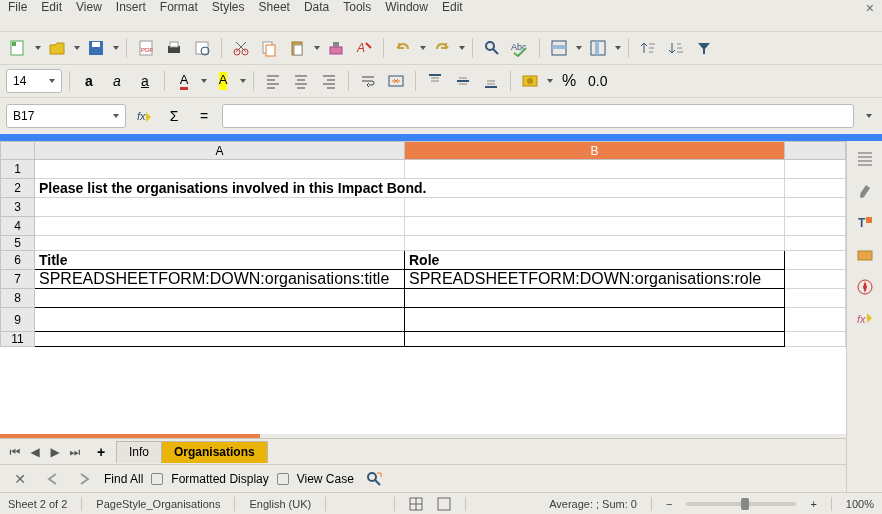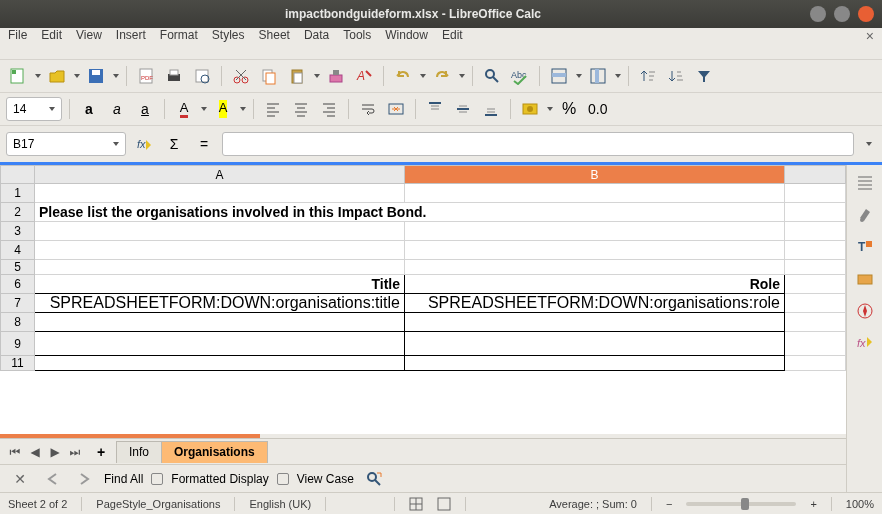--- a/index.html
+++ b/index.html
@@ -17,21 +17,21 @@
 
   
   .toolbar { background:#eceae5; padding: 4px 6px; display:flex; align-items:center; gap:4px; border-bottom:1px solid #d6d3cd; flex-wrap:nowrap; }
   .tb-btn { width:24px; height:24px; display:flex; align-items:center; justify-content:center; border-radius:3px; }
   .tb-sep { width:1px; height:20px; background:#c8c5be; margin:0 3px;}
   .dropdown-arrow { width:0; height:0; border-left:3px solid transparent; border-right:3px solid transparent; border-top:4px solid #555; margin-left:1px;}
   .combo { height:24px; background:#fff; border:1px solid #bbb; border-radius:3px; display:flex; align-items:center; padding:0 6px; font-size:12px; gap:6px;}
   .combo .dropdown-arrow{margin-left:auto;}
 
   
-  .formulabar { background:#eceae5; padding: 6px; display:flex; align-items:center; gap:6px; border-bottom:3px solid #3b82f6;}
+  .formulabar { background:#eceae5; padding: 6px; display:flex; align-items:center; gap:6px; border-bottom:7px solid #3b82f6;}
   .cellref { width:120px; height:24px; background:#fff; border:1px solid #bbb; border-radius:3px; padding:0 6px; display:flex; align-items:center; font-size:12px;}
   .cellref .dropdown-arrow{margin-left:auto;}
   .formula-input { flex:1; height:24px; background:#fff; border:1px solid #bbb; border-radius:3px; padding:0 6px;}
   .fbar-expand { width:16px; height:24px; display:flex; align-items:center; justify-content:center;}
   
 
   .main-stack { display:flex; flex-direction:column; height:514px; }
 
   .content-row { display:flex; flex:1; min-height:0; }
   .grid-wrap { flex:1; display:flex; flex-direction:column; min-width:0; position:relative;}
@@ -41,33 +41,33 @@
   
   .sheet { flex:1; overflow:hidden; background:#fff; position:relative; }
   table.grid { border-collapse:collapse; width:100%; table-layout:fixed; }
   .colhead th { background:#e8e8e8; border:1px solid #c4c4c4; height:18px; font-weight:normal; font-size:12px; text-align:center;}
   .colhead th.selected-col { background:#ec7f49; color:#fff; }
   .corner { width:34px; background:#e8e8e8; border:1px solid #c4c4c4;}
   .rowhead { width:34px; background:#e8e8e8; border:1px solid #c4c4c4; text-align:center; font-size:12px; height:19px;}
   .rowhead.r5, .rowhead.r11 { height:14px; }
   .cell { border:1px solid #d4d4d4; padding:0 4px; height:19px; font-size:16px; white-space:nowrap; overflow:hidden; vertical-align:middle;}
   .bold { font-weight:bold; font-size:14px;}
-  .tabled { border:1px solid #000 !important;text-align:right; }
+  .tabled { border:1px solid #000 !important; }
   .col-A { width:370px;} .col-B { width:380px;}
 
   
   .tabhilite { height:4px; background:#ec7f49; width:260px;}
   .tabhilite-wrap { background:#eceae5; }
 
   
   .sheettabs { height:26px; background:#eceae5; display:flex; align-items:center; border-top:1px solid #cac7bf; padding-left:6px; }
   .navbtn { width:18px; height:18px; display:flex; align-items:center; justify-content:center; color:#555; margin-right:2px;}
   .addtab { width:18px; font-weight:bold; font-size:14px; text-align:center; margin:0 6px;}
   .stab { padding:3px 12px 4px; border:1px solid #bcb9b1; border-bottom:none; background:#e6e4dd; margin-right:-1px; font-size:12px; border-radius:0 0 0 0;}
-  .stab.active { background:#fdba74; font-weight:bold; }
+  .stab.active { background:#eab308; font-weight:bold; }
 
   
   .findbar { height:28px; background:#eceae5; display:flex; align-items:center; padding:0 8px; gap:8px; border-top:1px solid #cfccc4;}
   .findbox { width:180px; height:22px; background:#fff; border:1px solid #bbb; border-radius:3px; padding:0 6px; color:#888; display:flex; align-items:center;}
   .cbx { width:12px; height:12px; border:1px solid #888; border-radius:2px; display:inline-block; vertical-align:middle;}
 
   
   .statusbar { height:22px; background:#eceae5; border-top:1px solid #cfccc4; display:flex; align-items:center; font-size:11px; color:#3c3c3c; padding:0 8px; gap:14px;}
   .status-sep { width:1px; height:14px; background:#c8c5be; }
   .statusbar .spacer { flex:1; }
@@ -80,27 +80,20 @@
   .red { fill:#c33; }
   .yellow { fill:#e7c125; }
   .green { fill:#5a5; }
 
 </style>
 </head>
 <body>
 
 <div class="main-stack">
 
-  <div class="titlebar">
-    <span style="width:16px"></span>
-    <div class="title-text">impactbondguideform.xlsx - LibreOffice Calc</div>
-    <span class="winbtn minimize"></span>
-    <span class="winbtn maximize"></span>
-    <span class="winbtn closewin"></span>
-  </div>
 
   <div class="menubar">
     <span>File</span>
     <span>Edit</span>
     <span>View</span>
     <span>Insert</span>
     <span>Format</span>
     <span>Styles</span>
     <span>Sheet</span>
     <span>Data</span>

